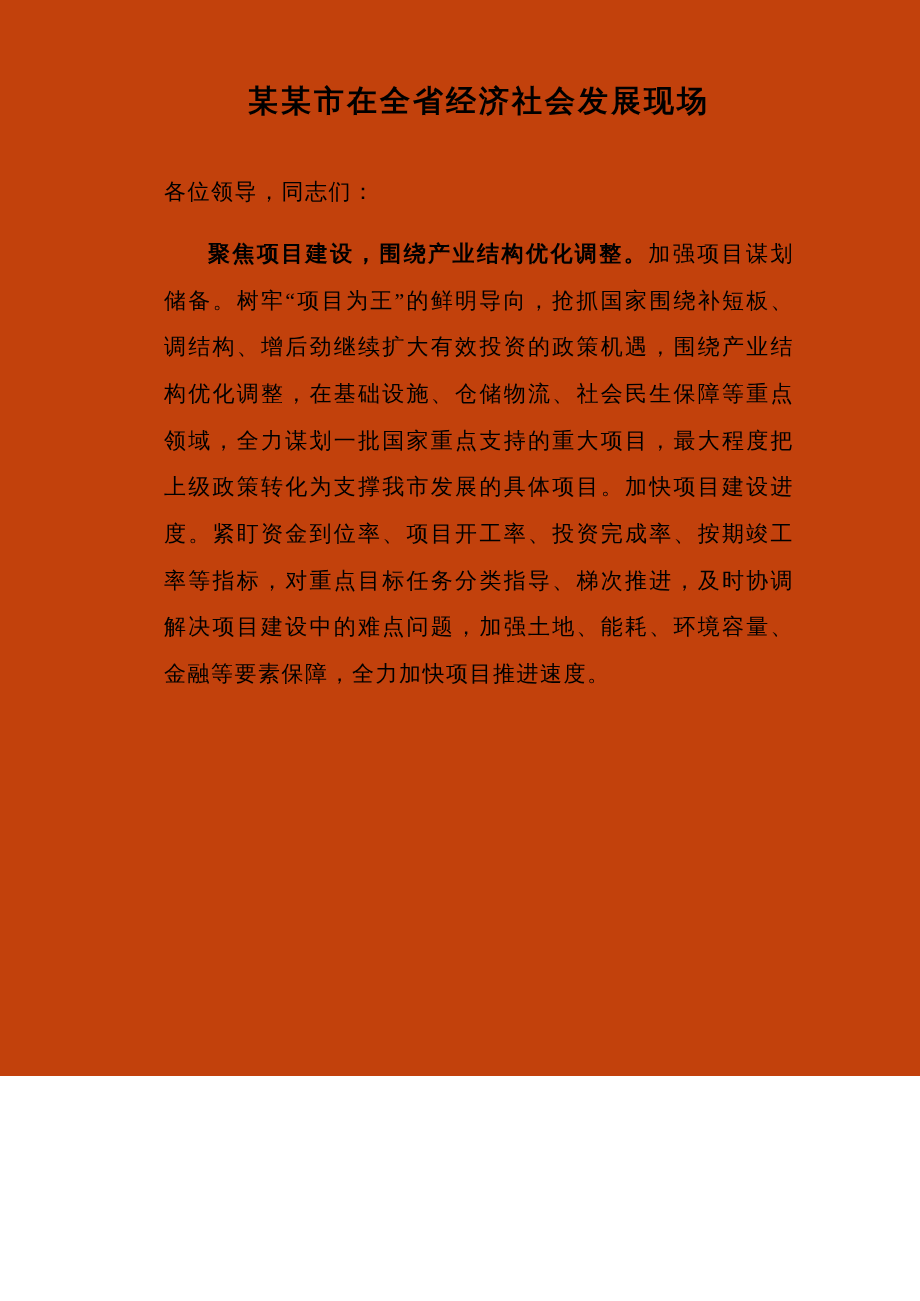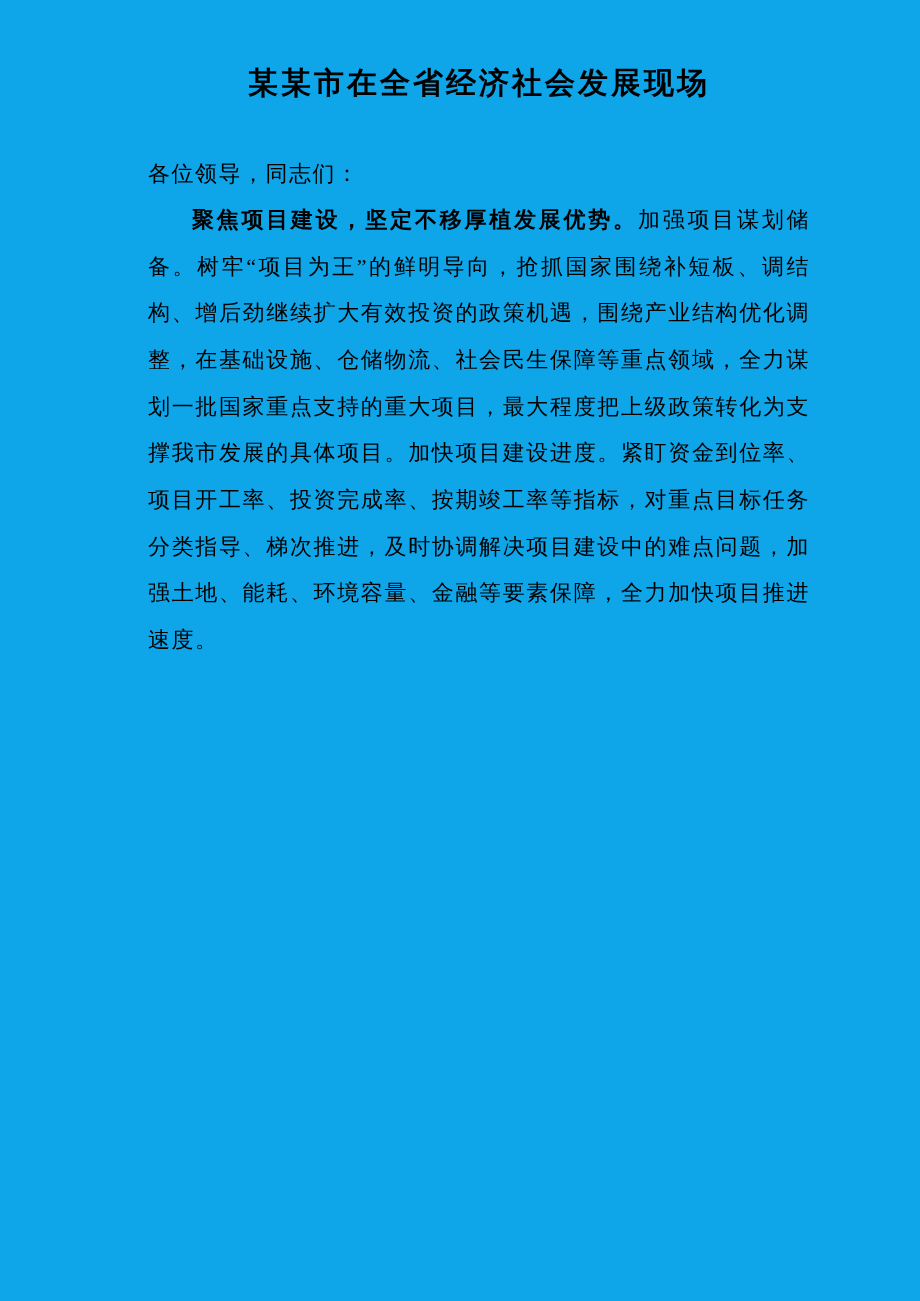--- a/index.html
+++ b/index.html
@@ -2,25 +2,25 @@
 <html><head>
 <meta charset="utf-8">
 <style>
   html, body {
     margin: 0;
     padding: 0;
     background: #ffffff;
   }
   .page {
     width: 920px;
-    height: 1301px;
+    height: 1076px;
     margin: 0 auto;
-    background: #0ea5e9;
+    background: #c2410c;
     box-sizing: border-box;
-    padding: 60px 110px 60px 148px;
+    padding: 78px 110px 60px 148px;
     font-family: "Liberation Serif", "DejaVu Serif", serif;
     color: #000000;
     overflow: hidden;
   }
   .doc-title {
     text-align: center;
     font-size: 30px;
     font-weight: bold;
     line-height: 1.55;
     letter-spacing: 3px;
@@ -28,21 +28,21 @@
   }
   .doc-title .title-line {
     display: block;
   }
   .doc-body p {
     font-size: 22px;
     line-height: 2.12;
     letter-spacing: 1.5px;
     text-align: justify;
     text-justify: inter-ideograph;
-    margin: 0;
+    margin: 16px;
   }
   .doc-body p.indent {
     text-indent: 2em;
   }
   .bold-run {
     font-weight: bold;
   }
 </style>
 </head>
 <body>
@@ -51,17 +51,17 @@
 
   <h1 class="doc-title">
     <span class="title-line">某某市在全省经济社会发展现场</span>
   </h1>
 
   <div class="doc-body">
 
     <p>各位领导，同志们：</p>
 
 
-    <p class="indent"><span class="bold-run">聚焦项目建设，坚定不移厚植发展优势。</span><span>加强项目谋划储备。树牢“项目为王”的鲜明导向，抢抓国家围绕补短板、调结构、增后劲继续扩大有效投资的政策机遇，围绕产业结构优化调整，在基础设施、仓储物流、社会民生保障等重点领域，全力谋划一批国家重点支持的重大项目，最大程度把上级政策转化为支撑我市发展的具体项目。加快项目建设进度。紧盯资金到位率、项目开工率、投资完成率、按期竣工率等指标，对重点目标任务分类指导、梯次推进，及时协调解决项目建设中的难点问题，加强土地、能耗、环境容量、金融等要素保障，全力加快项目推进速度。</span></p>
+    <p class="indent"><span class="bold-run">聚焦项目建设，围绕产业结构优化调整。</span><span>加强项目谋划储备。树牢“项目为王”的鲜明导向，抢抓国家围绕补短板、调结构、增后劲继续扩大有效投资的政策机遇，围绕产业结构优化调整，在基础设施、仓储物流、社会民生保障等重点领域，全力谋划一批国家重点支持的重大项目，最大程度把上级政策转化为支撑我市发展的具体项目。加快项目建设进度。紧盯资金到位率、项目开工率、投资完成率、按期竣工率等指标，对重点目标任务分类指导、梯次推进，及时协调解决项目建设中的难点问题，加强土地、能耗、环境容量、金融等要素保障，全力加快项目推进速度。</span></p>
 
   </div>
 
 </div>
 
 </body></html>

